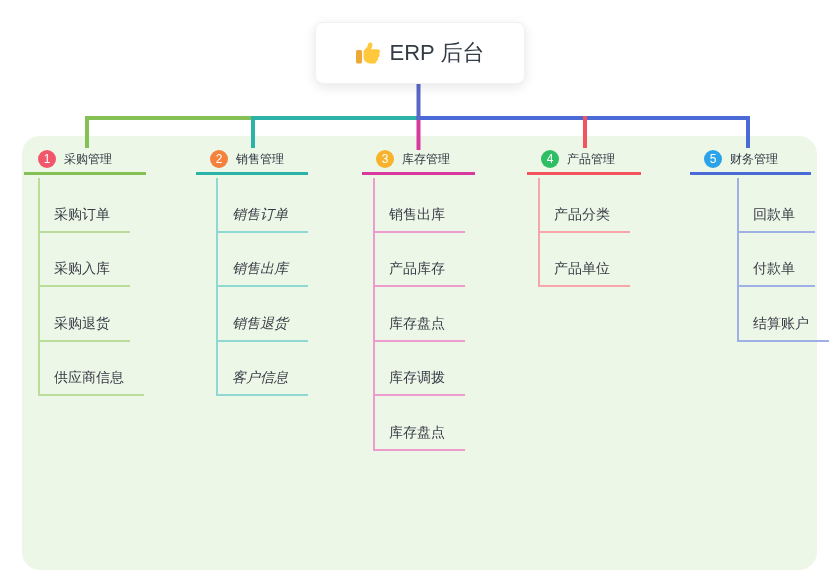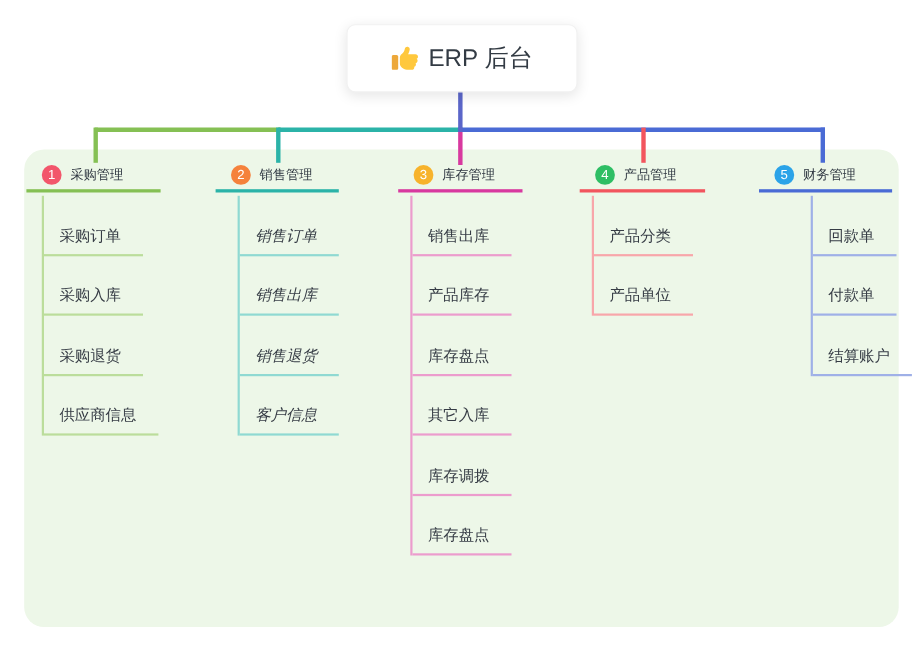--- a/index.html
+++ b/index.html
@@ -133,23 +133,20 @@
       <li class="kid">
           <span>销售出库</span>
         </li>
       <li class="kid">
           <span>产品库存</span>
         </li>
       <li class="kid">
           <span>库存盘点</span>
         </li>
       <li class="kid">
-          <span>其它入库</span>
-        </li>
-      <li class="kid">
           <span>库存调拨</span>
         </li>
       <li class="kid">
           <span>库存盘点</span>
         </li>
     </ul>
   </div>
 
   <div class="branch-group b3" style="--main: #F2555E; --light: #F8A6AA; --badge: #2EBE64;">
     <div class="branch-head">

